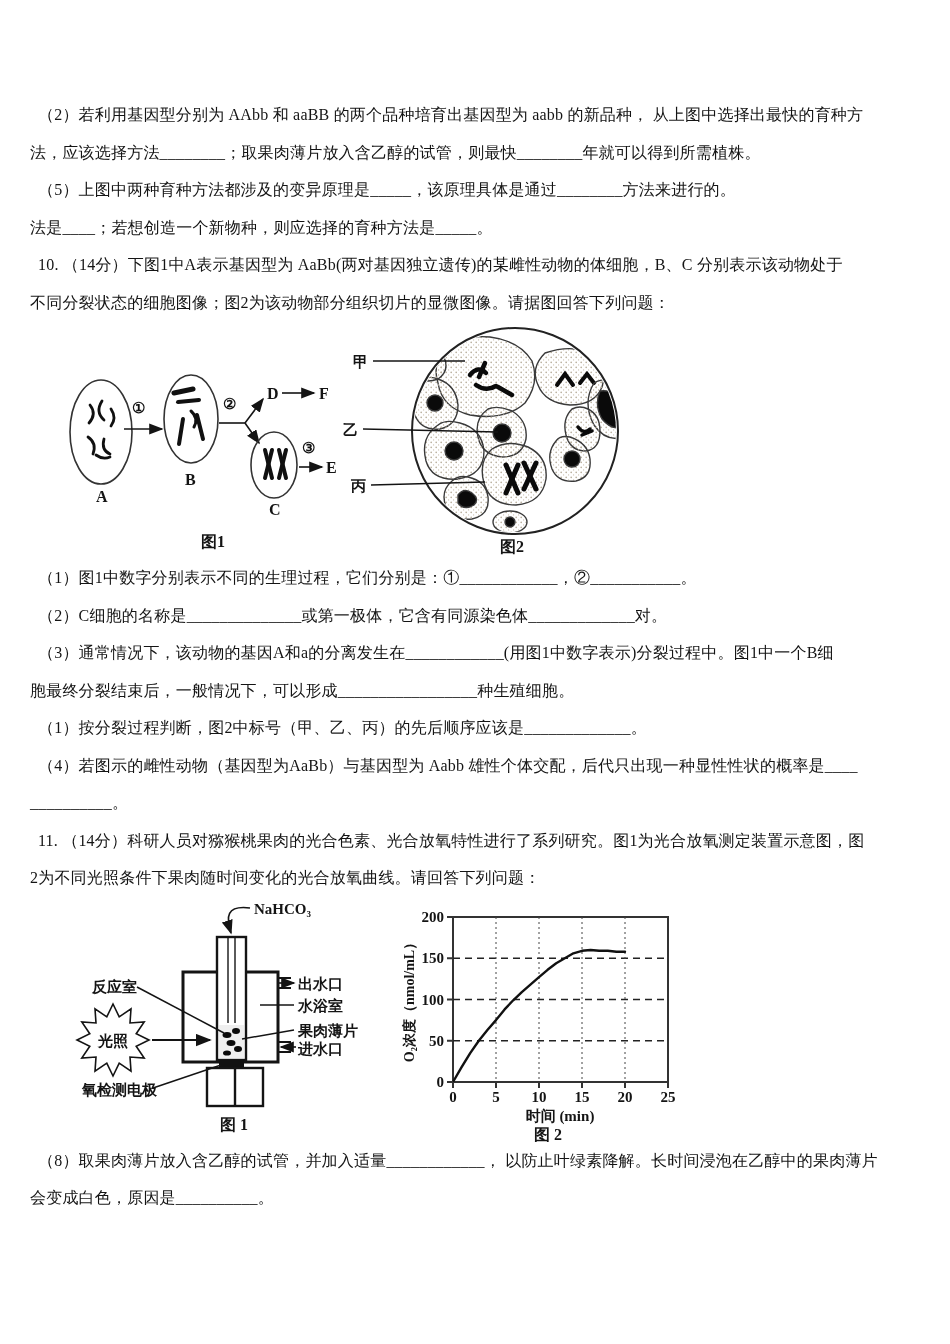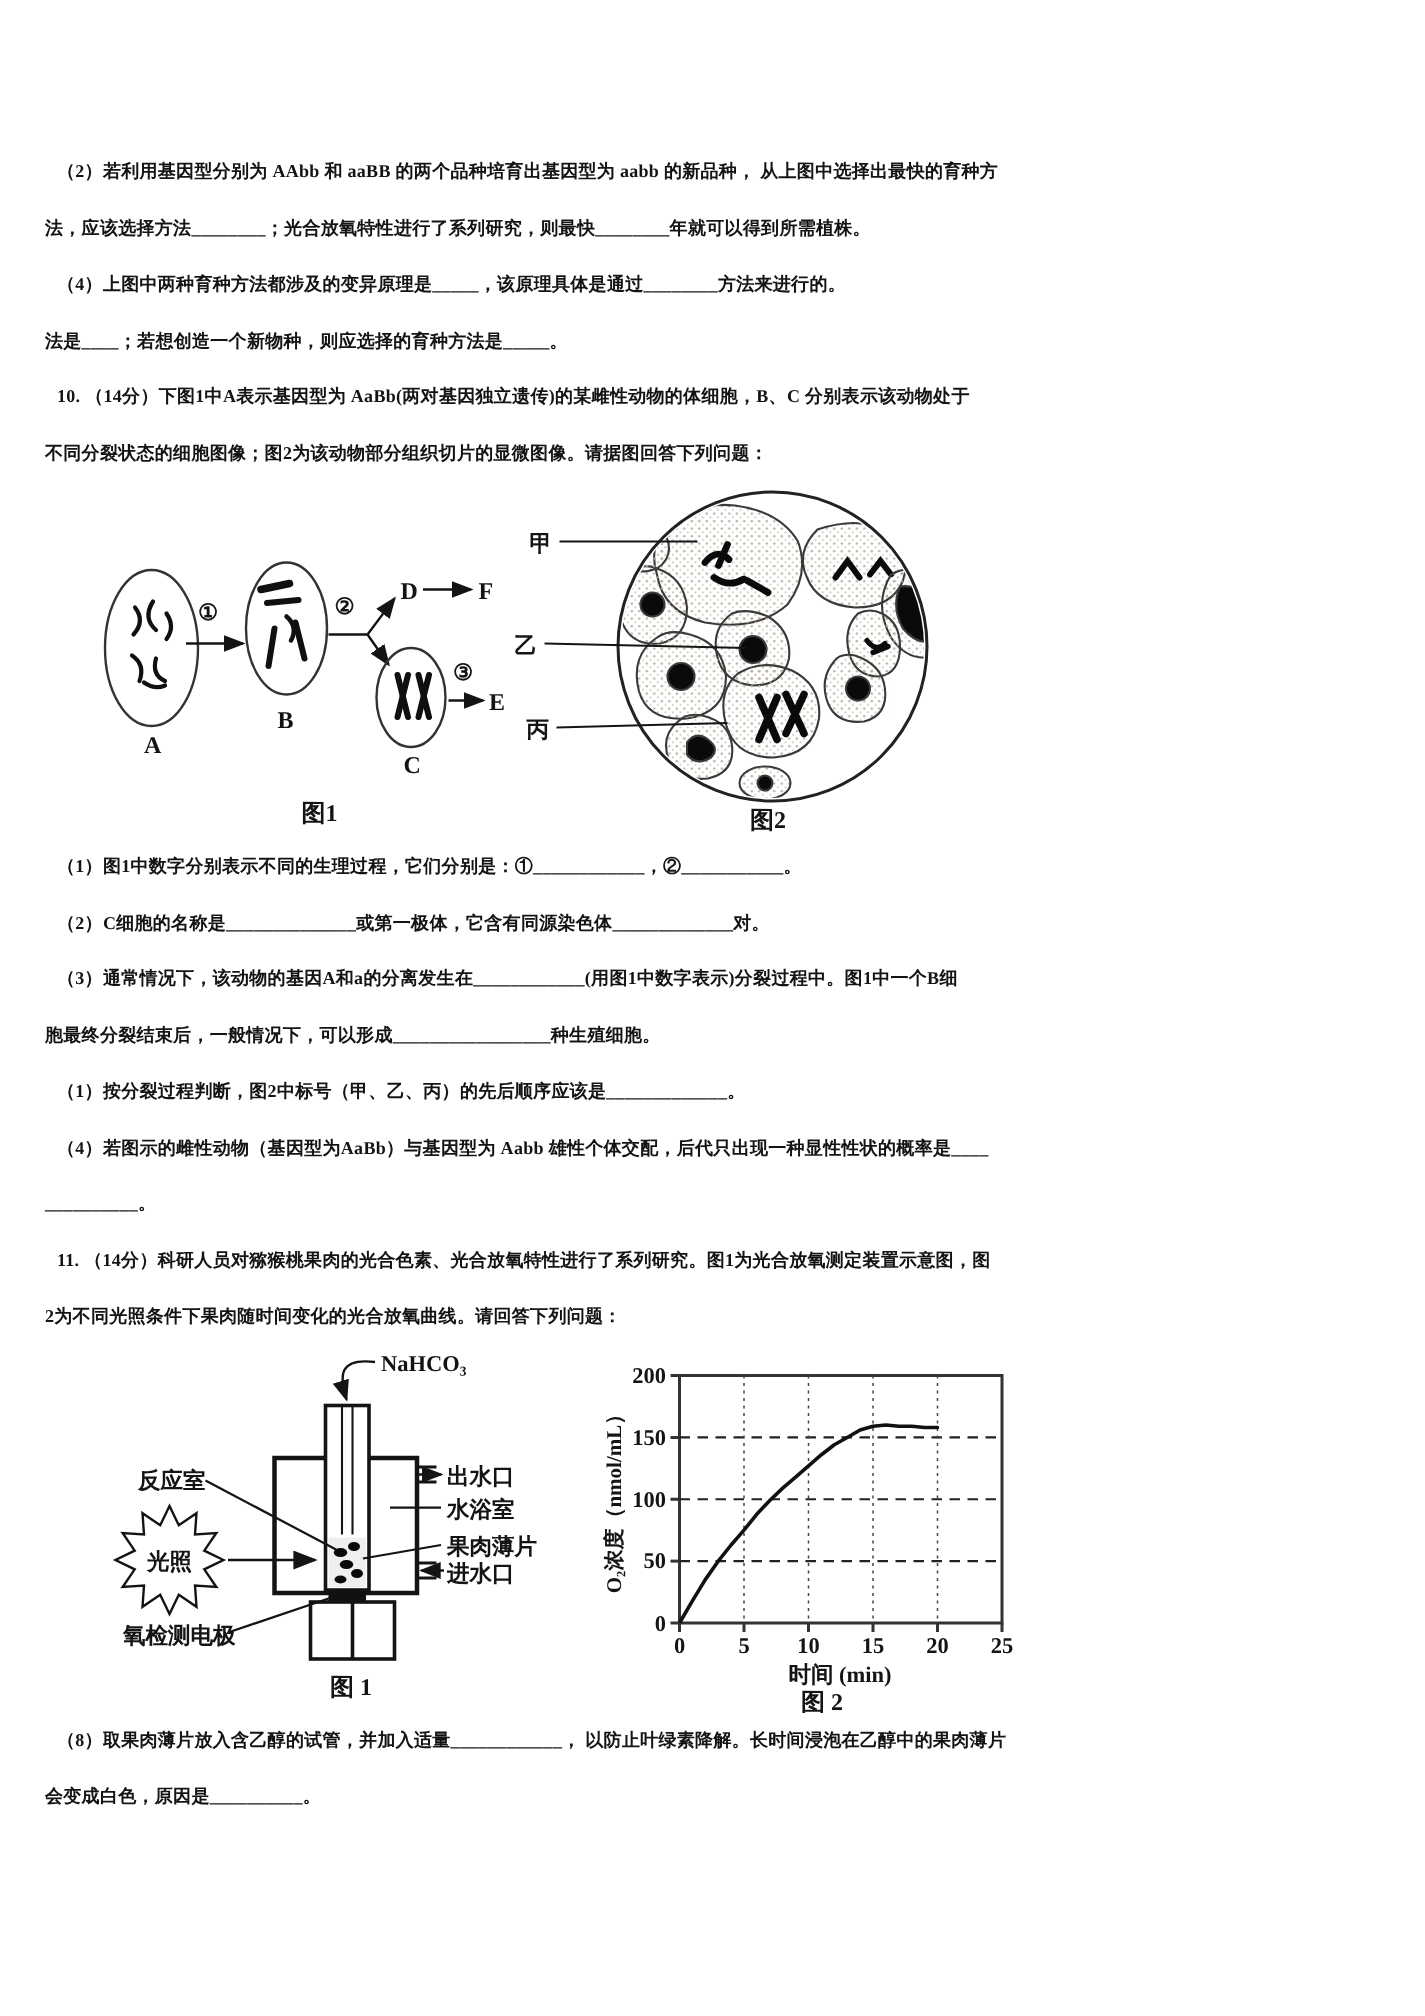--- a/index.html
+++ b/index.html
@@ -1,39 +1,39 @@
 <!DOCTYPE html>
 <html><head>
 <meta charset="utf-8">
 <style>
   html,body{margin:0;padding:0;background:#ffffff;}
   body{width:950px;height:1344px;overflow:hidden;
        font-family:"Liberation Serif","DejaVu Serif",serif;color:#141414;}
   .doc{padding:96px 24px 0 30px;}
-  .tline{font-size:12px;font-weight:700;line-height:37.5px;white-space:nowrap;letter-spacing:.2px;}
+  .tline{font-size:16px;font-weight:400;line-height:37.5px;white-space:nowrap;letter-spacing:.2px;}
   .tline.q{padding-left:8px;}
   .figrow{position:relative;width:896px;}
   .figrow1{height:238px;}
   .figrow2{height:245px;text-align:center;}
   .figabs{position:absolute;}
   svg text{font-family:"Liberation Serif","DejaVu Serif",serif;fill:#141414;}
   .figcap{font-size:16px;font-weight:700;}
   .lbl{font-size:15px;font-weight:700;}
   .lblsm{font-size:14px;font-weight:700;}
   .letter{font-size:16px;font-weight:700;}
   .ticktxt{font-size:15px;font-weight:700;}
 </style>
 </head>
 <body>
 
 <div class="doc">
 
   <div class="tline q">（2）若利用基因型分别为 AAbb 和 aaBB 的两个品种培育出基因型为 aabb 的新品种， 从上图中选择出最快的育种方</div>
-  <div class="tline">法，应该选择方法________；光合放氧特性进行了系列研究，则最快________年就可以得到所需植株。</div>
-  <div class="tline q">（4）上图中两种育种方法都涉及的变异原理是_____，该原理具体是通过________方法来进行的。</div>
+  <div class="tline">法，应该选择方法________；取果肉薄片放入含乙醇的试管，则最快________年就可以得到所需植株。</div>
+  <div class="tline q">（5）上图中两种育种方法都涉及的变异原理是_____，该原理具体是通过________方法来进行的。</div>
   <div class="tline">法是____；若想创造一个新物种，则应选择的育种方法是_____。</div>
 
   <div class="tline q">10. （14分）下图1中A表示基因型为 AaBb(两对基因独立遗传)的某雌性动物的体细胞，B、C 分别表示该动物处于</div>
   <div class="tline">不同分裂状态的细胞图像；图2为该动物部分组织切片的显微图像。请据图回答下列问题：</div>
 
   <div class="figrow figrow1">
 
     <svg class="figabs" style="left:36px;top:26px;" width="300" height="212" viewBox="0 0 300 212">
       <defs>
         <marker id="arr" markerWidth="9" markerHeight="8" refX="8" refY="3.5" orient="auto">

